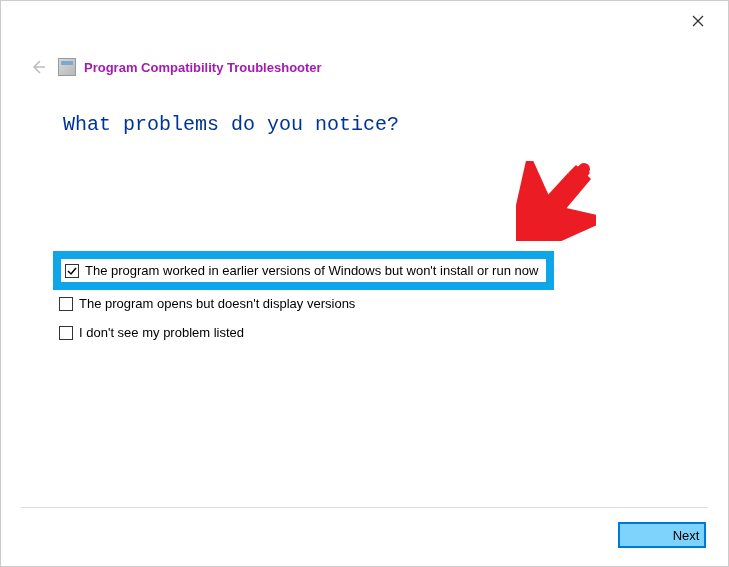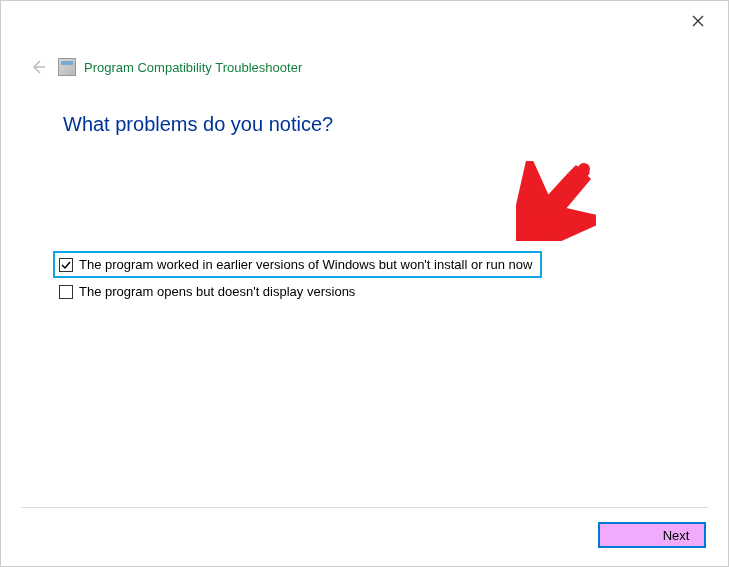--- a/index.html
+++ b/index.html
@@ -64,44 +64,46 @@
       content: '';
       position: absolute;
       top: 2px;
       left: 2px;
       right: 2px;
       height: 4px;
       background: #7aa8d4;
     }
     .header-title {
       font-size: 13px;
-      color: #15803d;
+      color: #a21caf;
+      font-weight: bold;
     }
     .main-title {
       position: absolute;
       top: 112px;
       left: 62px;
       font-size: 20px;
       font-weight: 400;
       color: #003399;
+      font-family: Liberation Mono, monospace;
     }
     .options {
       position: absolute;
       top: 256px;
       left: 58px;
     }
     .option-row {
       display: flex;
       align-items: center;
       gap: 6px;
       margin-bottom: 10px;
       padding: 2px 0;
     }
     .option-highlight {
-      border: 2px solid #0ea5e9;
+      border: 8px solid #0ea5e9;
       padding: 4px 8px 4px 4px;
       margin-left: -6px;
       margin-top: -6px;
       margin-bottom: 4px;
     }
     .checkbox {
       width: 14px;
       height: 14px;
       border: 1px solid #333;
       background: #fff;
@@ -131,25 +133,25 @@
       height: 80px;
     }
     .button-bar {
       position: absolute;
       bottom: 18px;
       right: 22px;
       display: flex;
       gap: 8px;
     }
     .btn {
-      width: 108px;
+      width: 88px;
       height: 26px;
       font-size: 13px;
       font-family: inherit;
-      background: #f0abfc;
+      background: #7dd3fc;
       border: 1px solid #adadad;
       cursor: pointer;
       display: flex;
       align-items: center;
       justify-content: center;
       padding-left: 48px;
     }
     .btn.primary {
       border: 2px solid #0078d7;
     }
@@ -213,19 +215,25 @@
       </svg>
     </div>
     <span class="option-label">The program worked in earlier versions of Windows but won't install or run now</span>
   </div>
   <div class="option-row">
     <div class="checkbox">
       
     </div>
     <span class="option-label">The program opens but doesn't display versions</span>
   </div>
+  <div class="option-row">
+    <div class="checkbox">
+      
+    </div>
+    <span class="option-label">I don't see my problem listed</span>
+  </div>
 </div>
 
 <div class="separator"></div>
 
 <div class="button-bar">
   <button class="btn primary">Next</button>
 </div>
 
 </body></html>

